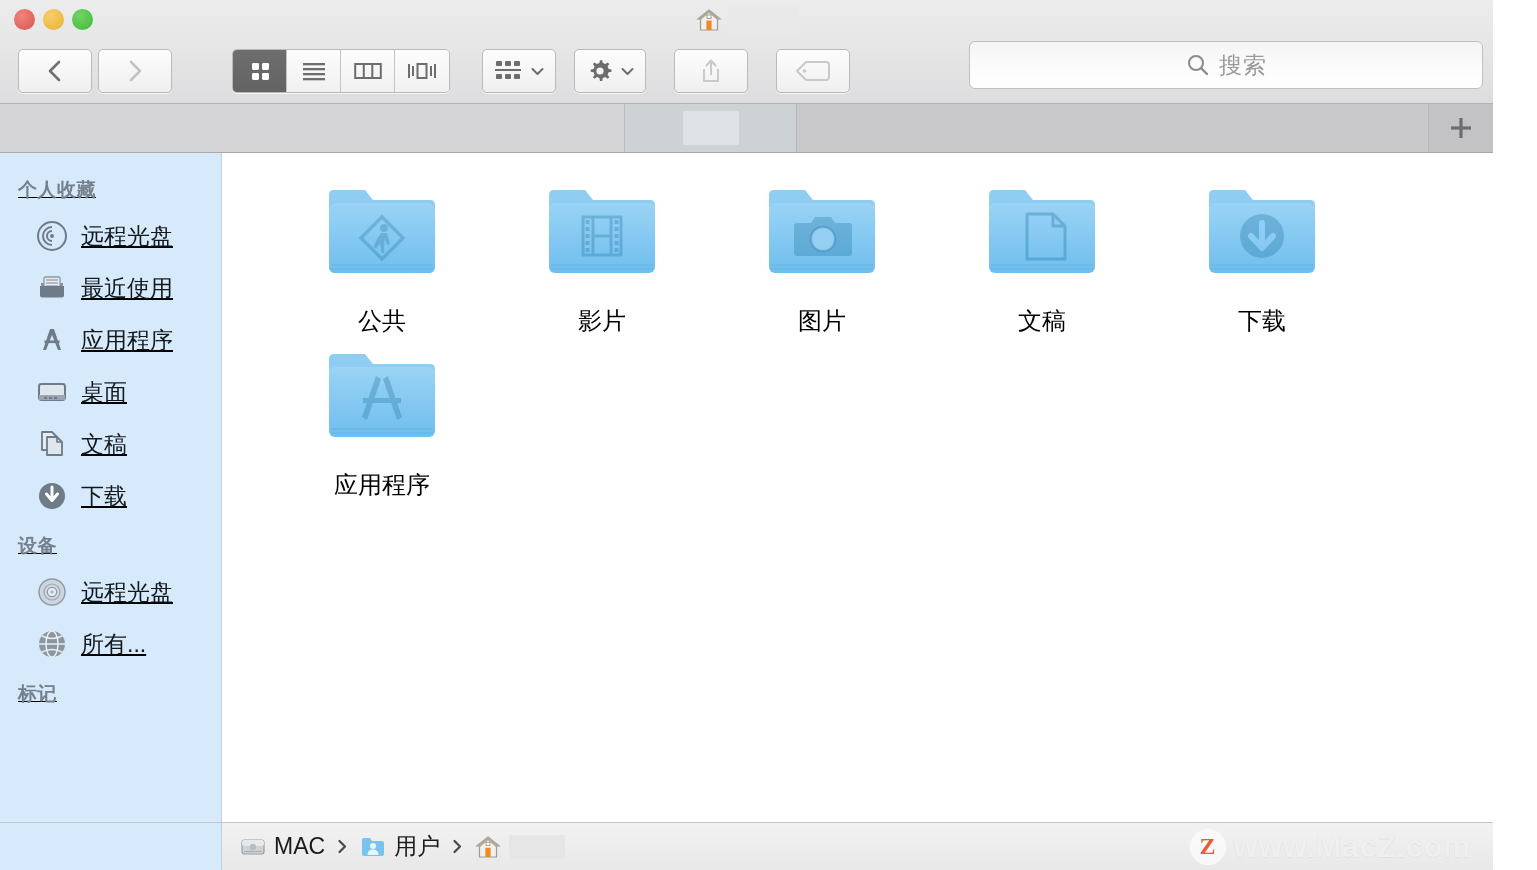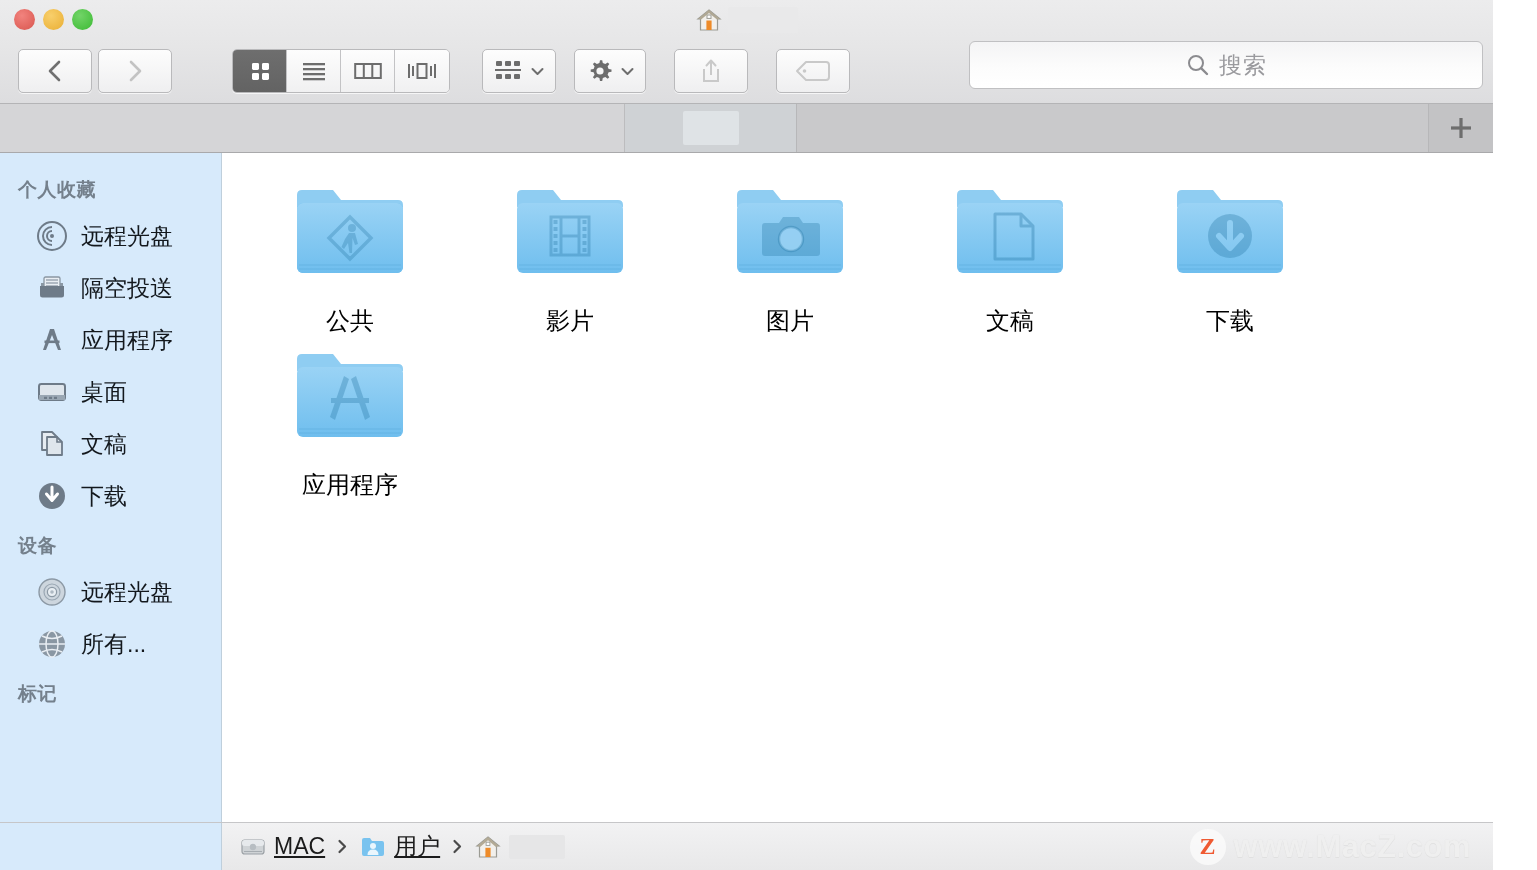--- a/index.html
+++ b/index.html
@@ -128,20 +128,21 @@
 
   
   .body { flex: 1; display: flex; min-height: 0; }
 
   .sidebar {
     width: 222px; flex: 0 0 222px;
     background: #d7eafb;
     border-right: 1px solid #bfcfdc;
     padding-top: 13px;
     overflow: hidden;
+    text-decoration: underline;
   }
   .sb-header {
     font-size: 19px; color: #74808c; font-weight: bold;
     padding: 11px 0 7px 18px; letter-spacing: .5px;
   }
   .sb-item {
     height: 52px;
     display: flex; align-items: center; gap: 13px;
     padding-left: 36px;
     cursor: default;
@@ -149,20 +150,21 @@
   .sb-icon { width: 32px; height: 32px; display: block; flex: 0 0 32px; }
   .sb-label { font-size: 23px; color: #13181d; }
 
   .content {
     flex: 1; position: relative; background: #fff;
     overflow: hidden;
   }
   .icon-grid {
     display: flex; flex-wrap: wrap;
     padding: 20px 0 0 18px;
+    margin-left: 32px;
   }
   .item {
     width: 220px;
     padding-top: 8px;
     display: flex; flex-direction: column; align-items: center;
     cursor: default;
   }
   .folder { width: 122px; height: 108px; display: block; }
   .item-label {
     margin-top: 16px;
@@ -176,21 +178,21 @@
     height: 48px; flex: 0 0 48px;
     background: linear-gradient(to bottom, #f2f2f3, #e8e8e9);
     border-top: 1px solid #c6c6c8;
     display: flex; align-items: center;
     padding-left: 240px;
     gap: 9px;
     position: relative;
   }
   .crumb { display: flex; align-items: center; gap: 8px; cursor: default; }
   .crumb-icon { width: 26px; height: 26px; display: block; }
-  .crumb-label { font-size: 23px; color: #1b1b1b; text-decoration: underline; }
+  .crumb-label { font-size: 23px; color: #1b1b1b; }
   .crumb-sep { width: 11px; height: 15px; display:block; margin: 0 3px; }
   .crumb-redact { width: 56px; height: 24px; background: #e6e6e7; border-radius: 2px; }
 
   .watermark {
     position: absolute; right: 22px; top: 50%;
     transform: translateY(-50%);
     display: flex; align-items: center; gap: 8px;
     opacity: .92;
   }
   .wm-badge {
@@ -379,21 +381,21 @@
         <svg class="sb-icon" viewBox="0 0 32 32">
           <path d="M5 11 L27 11 L27 23 Q27 25 25 25 L7 25 Q5 25 5 23 Z" fill="#8a97a3"></path>
           <rect x="8" y="5" width="16" height="12" rx="1.5" fill="#e9eef3" stroke="#8a97a3" stroke-width="1.3"></rect>
           <g stroke="#8a97a3" stroke-width="1.2">
             <line x1="10" y1="8" x2="22" y2="8"></line>
             <line x1="10" y1="11" x2="22" y2="11"></line>
             <line x1="10" y1="14" x2="22" y2="14"></line>
           </g>
           <path d="M4 14 L28 14 L28 23 Q28 25.5 25.5 25.5 L6.5 25.5 Q4 25.5 4 23 Z" fill="#6e7b88"></path>
         </svg>
-        <span class="sb-label">隔空投送</span>
+        <span class="sb-label">最近使用</span>
       </div>
 
       <div class="sb-item">
         <svg class="sb-icon" viewBox="0 0 32 32">
           <path d="M14 5 L7 26 L10 26 L16 11 L22 26 L25 26 L18 5 Z" fill="#6e7b88"></path>
           <rect x="8.5" y="16.5" width="15" height="2.6" fill="#6e7b88"></rect>
         </svg>
         <span class="sb-label">应用程序</span>
       </div>
 

